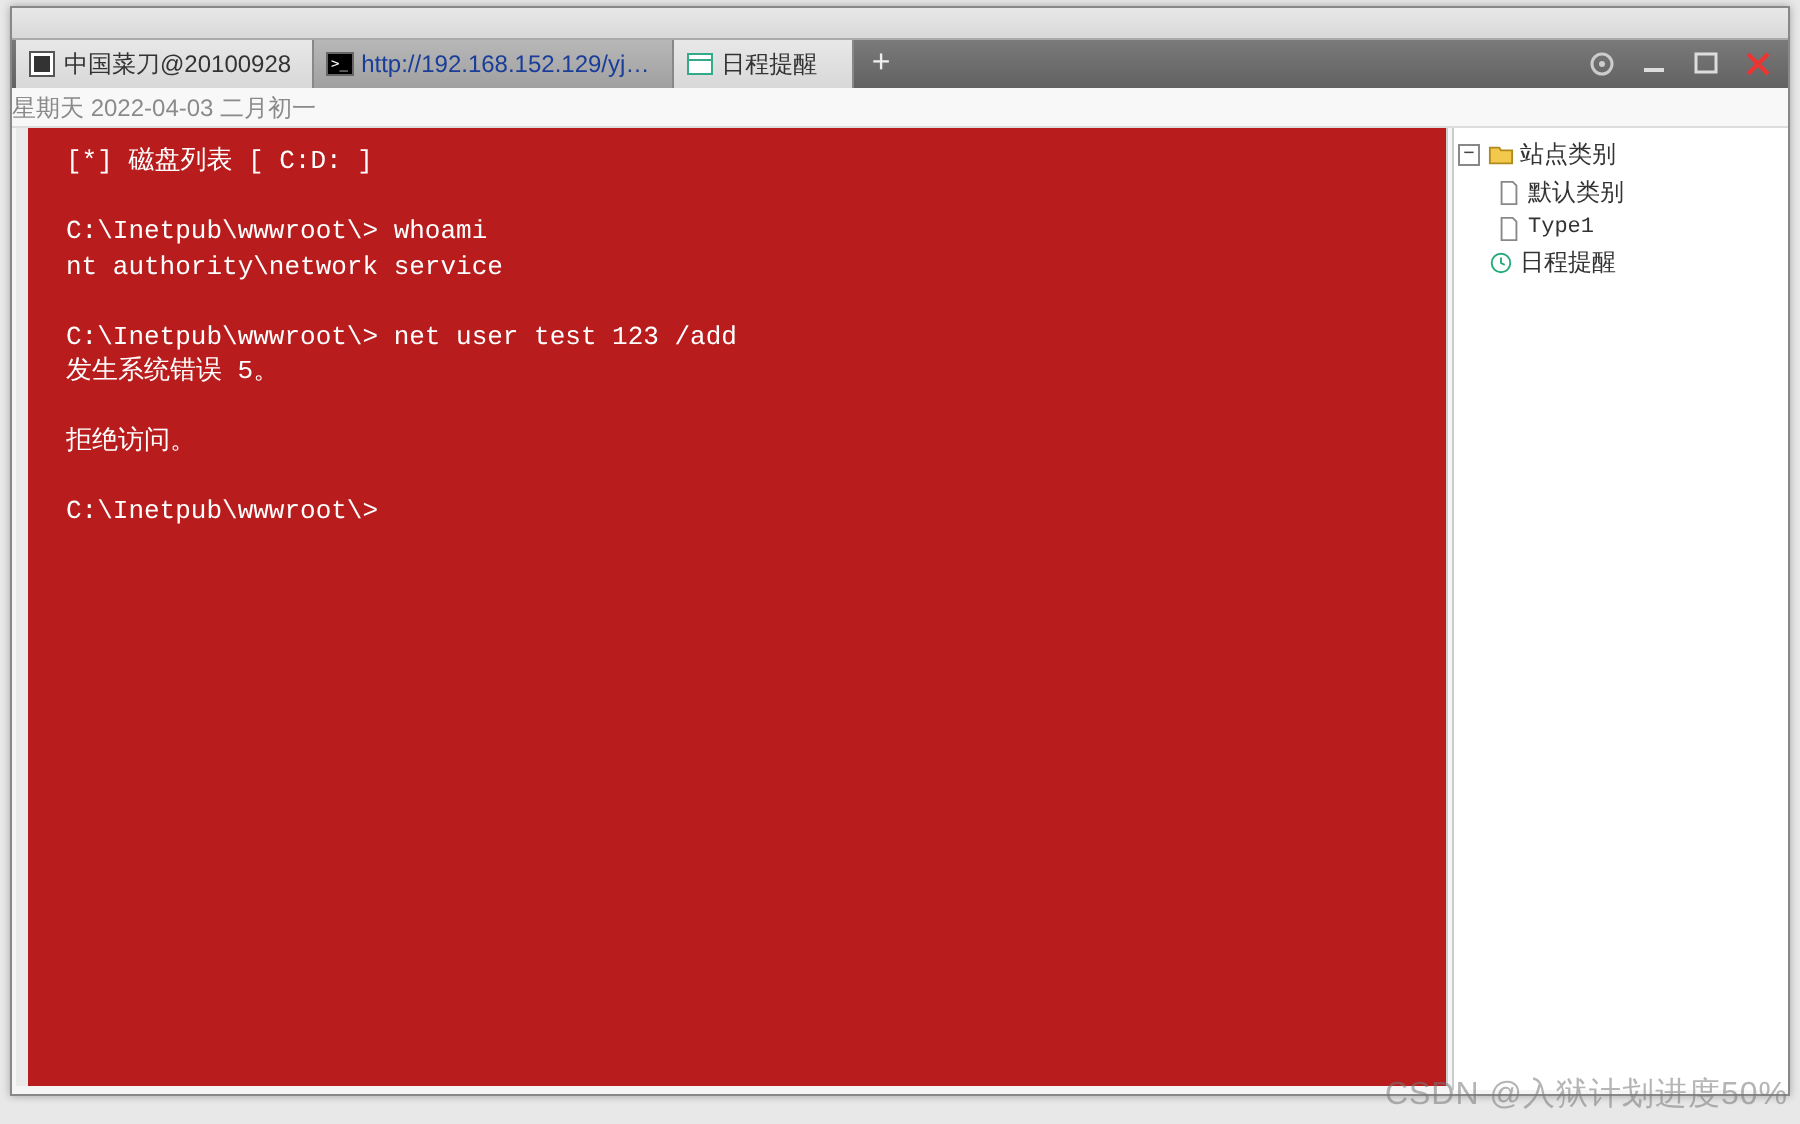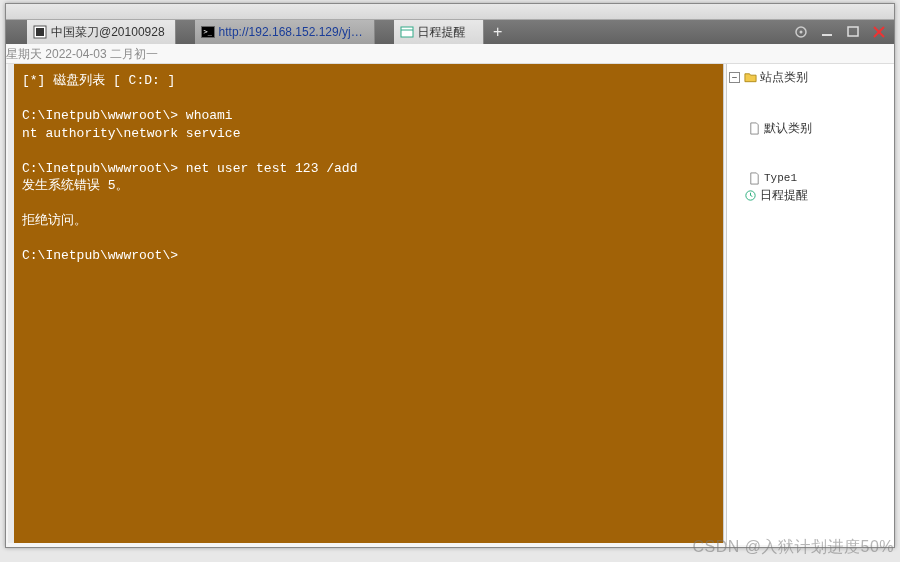--- a/index.html
+++ b/index.html
@@ -31,21 +31,21 @@
       position: relative;
     }
     .tab {
       display: flex; align-items: center; gap: 4px;
       padding: 0 10px 0 6px;
       background: linear-gradient(#e8e8e8, #d8d8d8);
       border-right: 1px solid #888;
       color: #333;
       cursor: pointer;
       min-width: 140px; max-width: 180px;
-      white-space: nowrap; overflow: hidden; margin-left: 19px;
+      white-space: nowrap; overflow: hidden;
     }
     .tab.active {
       background: linear-gradient(#b8b8b8, #a0a0a0);
       color: #1a3d99;
     }
     .tab.active .tab-label { color: #1a3d99; }
     .tab-icon { width: 14px; height: 14px; display: inline-flex; align-items:center; justify-content:center; font-size:11px; }
     .tab-icon svg { width: 14px; height: 14px; }
     .tab-label { overflow: hidden; text-overflow: ellipsis; }
     .tab-plus {
@@ -81,46 +81,46 @@
     .terminal-scroll {
       position: absolute; left: 2px; right: 2px; top: 0; bottom: 2px;
       overflow: auto;
       background: #f0f0f0;
       border-right: 1px solid #ccc;
       display: flex;
     }
     .sidegutter { width: 6px; background: #eaeaea; }
     .terminal {
       flex: 1;
-      background: #a16207;
+      background: #b91c1c;
       color: #fff;
       font-family: "NSimSun","SimSun","Courier New",monospace;
       font-size: 13px;
       line-height: 1.35;
-      padding: 8px 8px;
+      padding: 8px 19px;
       white-space: pre;
       overflow: hidden;
     }
     .sidebar {
       width: 168px;
       background: #fff;
       border-left: 1px solid #ccc;
       padding: 4px 2px;
       overflow: auto;
     }
     .tree { list-style: none; }
     .tree li {
       display: flex; align-items: center; gap: 3px;
       padding: 1px 0;
       color: #333;
       cursor: pointer;
       white-space: nowrap;
     }
     .tree .lv1 { padding-left: 0px; }
-    .tree .lv2 { padding-left: 18px; margin-top: 32px; }
+    .tree .lv2 { padding-left: 18px; }
     .expander { width:11px; height:11px; border:1px solid #888; display:inline-flex; align-items:center; justify-content:center; font-size:9px; line-height:1; font-family:monospace; background:#fff; color:#444; }
     .node-icon { width:14px; height:14px; display:inline-flex; align-items:center; justify-content:center; }
     .node-icon svg { width:13px; height:13px; }
     .node-icon.folder svg { fill:#f2c94c; stroke:#b08a1a; }
     .node-icon.file svg { fill:#fff; stroke:#888; }
     .node-icon.sched svg { fill:#fff; stroke:#2a7; }
     .node-icon.short svg { fill:#fff; stroke:#888; }
     .tree-label { font-size: 12px; }
     .tree-label.mono { font-family: "Courier New", monospace; font-size:11px; }
     .watermark {

